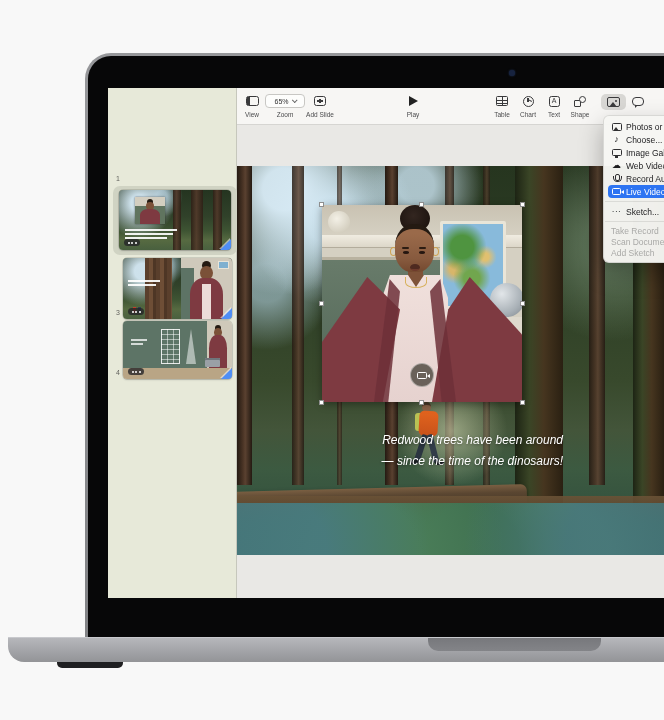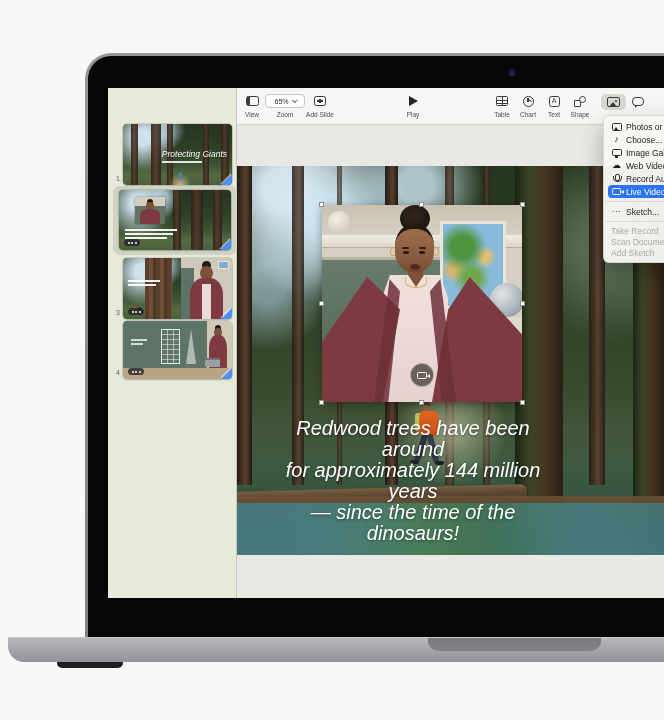--- a/index.html
+++ b/index.html
@@ -121,22 +121,22 @@
       radial-gradient(circle at 8% 90%, rgba(72,122,128,.9) 0 14%, rgba(72,122,128,0) 40%),
       radial-gradient(circle at 92% 80%, rgba(70,118,124,.85) 0 16%, rgba(70,118,124,0) 42%),
       radial-gradient(circle at 30% 100%, #4a7d58 0 18%, rgba(74,125,88,0) 46%),
       radial-gradient(circle at 55% 95%, #3f7050 0 20%, rgba(63,112,80,0) 48%),
       radial-gradient(circle at 75% 100%, #57886a 0 16%, rgba(87,136,106,0) 40%),
       linear-gradient(180deg, rgba(47,84,62,0) 0%, rgba(47,84,62,.9) 40%, #2d5240 100%); }
   .glow { position:absolute; left:150px; top:210px; width:130px; height:110px;
     background:radial-gradient(circle, rgba(222,228,188,.55), rgba(222,228,188,0) 65%); }
 
   
-  .caption { position:absolute; left:26px; top:252px; width:300px; text-align:center;
-    font-style:italic; font-size:20px; line-height:21px; color:#fff;
+  .caption { position:absolute; left:26px; top:264px; width:300px; text-align:right;
+    font-style:italic; font-size:12px; line-height:21px; color:#fff;
     text-shadow:0 1px 3px rgba(0,0,0,.45); }
 
   
   .hiker { position:absolute; left:160px; top:232px; width:60px; height:84px; }
   .hk-head { position:absolute; left:25px; top:4px; width:9px; height:10px; border-radius:50%;
     background:#8a6248; border-top:3px solid #4a3828; }
   .hk-pack { position:absolute; left:18px; top:15px; width:10px; height:18px; border-radius:3px;
     background:#b9c254; }
   .hk-torso { position:absolute; left:22px; top:13px; width:19px; height:25px; border-radius:5px;
     background:linear-gradient(180deg,#e2641e,#c8521a); transform:rotate(3deg); }
@@ -273,35 +273,20 @@
 <div class="laptop-lid">
   <div class="lid-inner"></div>
 </div>
 <div class="camera-dot"></div>
 
 <div class="screen">
 
   <div class="sidebar">
 
     <div class="slide-num" style="top:87px">1</div>
-    <div class="thumb" style="left:15px; top:36px">
-      <div class="forest-mini">
-        <div class="mtrunk" style="left:8px; width:7px"></div>
-        <div class="mtrunk" style="left:28px; width:10px"></div>
-        <div class="mtrunk" style="left:44px; width:6px"></div>
-        <div class="mtrunk" style="left:80px; width:6px"></div>
-        <div class="mtrunk" style="left:98px; width:8px"></div>
-        <div style="position:absolute; left:46px; bottom:0; width:22px; height:12px;
-             background:radial-gradient(ellipse at 50% 100%, #ccb183, rgba(204,177,131,0) 70%)"></div>
-        <div style="position:absolute; left:56px; bottom:5px; width:3px; height:8px; background:#4a7fb4; border-radius:1px"></div>
-      </div>
-      <div class="t-title">Protecting Giants</div>
-      <div class="t-sub"></div>
-      <div class="fold-corner"></div>
-    </div>
 
     <div class="slide-num" style="top:155px">2</div>
     <div class="sel-wrap">
       <div class="thumb" style="left:6px; top:4px; width:112px; height:60px">
         <div class="forest-mini">
           <div class="mtrunk" style="left:54px; width:8px"></div>
           <div class="mtrunk" style="left:72px; width:12px"></div>
           <div class="mtrunk" style="left:94px; width:9px"></div>
         </div>
         <div class="mini-inset">
@@ -456,21 +441,20 @@
         <div class="hk-leg1"></div>
           <div class="hk-leg2"></div>
         <div class="hk-boot1"></div>
           <div class="hk-boot2"></div>
       </div>
 
       <div class="ferns"></div>
 
       <div class="caption">
         <div>Redwood trees have been around</div>
-        <div>for approximately 144 million years</div>
         <div>— since the time of the dinosaurs!</div>
       </div>
 
       <div class="inset-box">
         <div class="inset-clip">
           <div class="vi-walltop"></div>
           <div class="vi-molding"></div>
           <div class="vi-lamp"></div>
           <div class="vi-board"></div>
           <div class="vi-map"></div>

